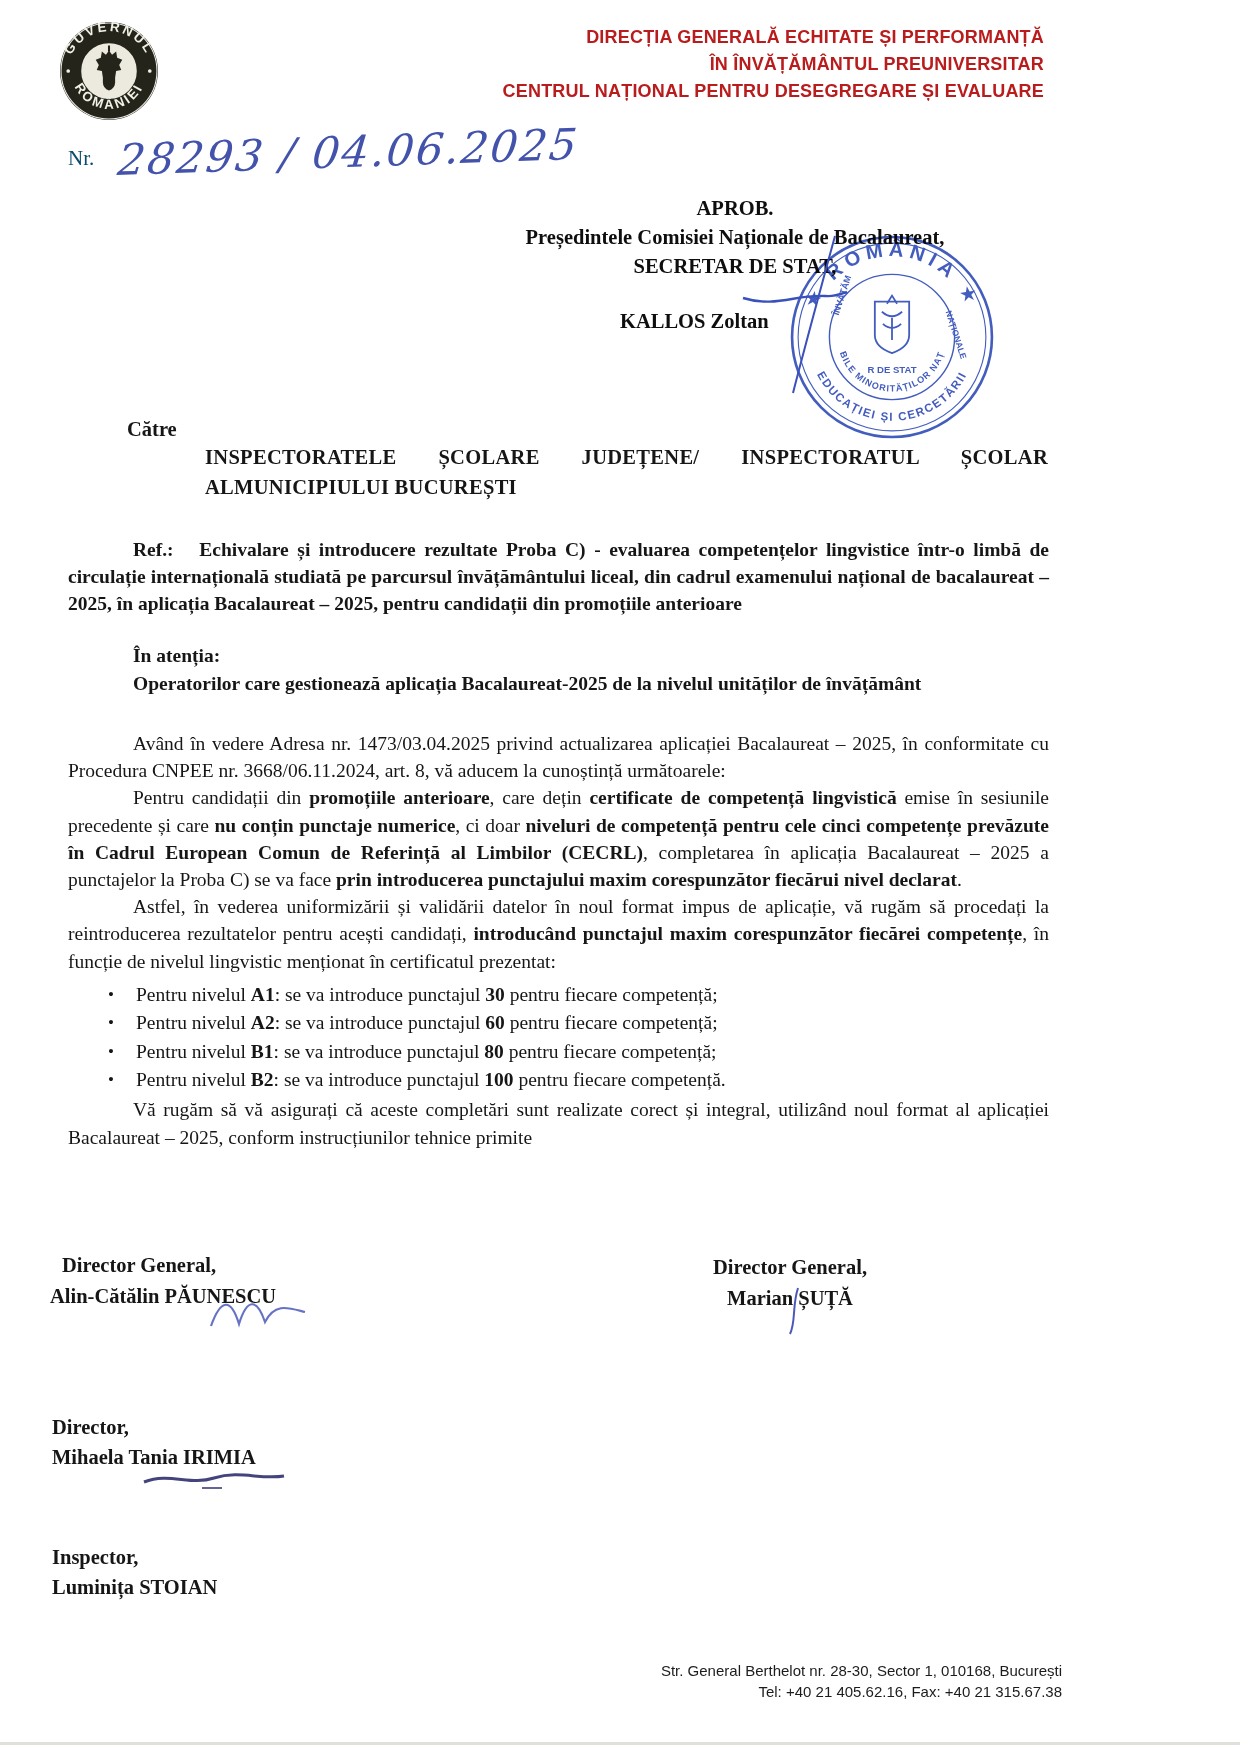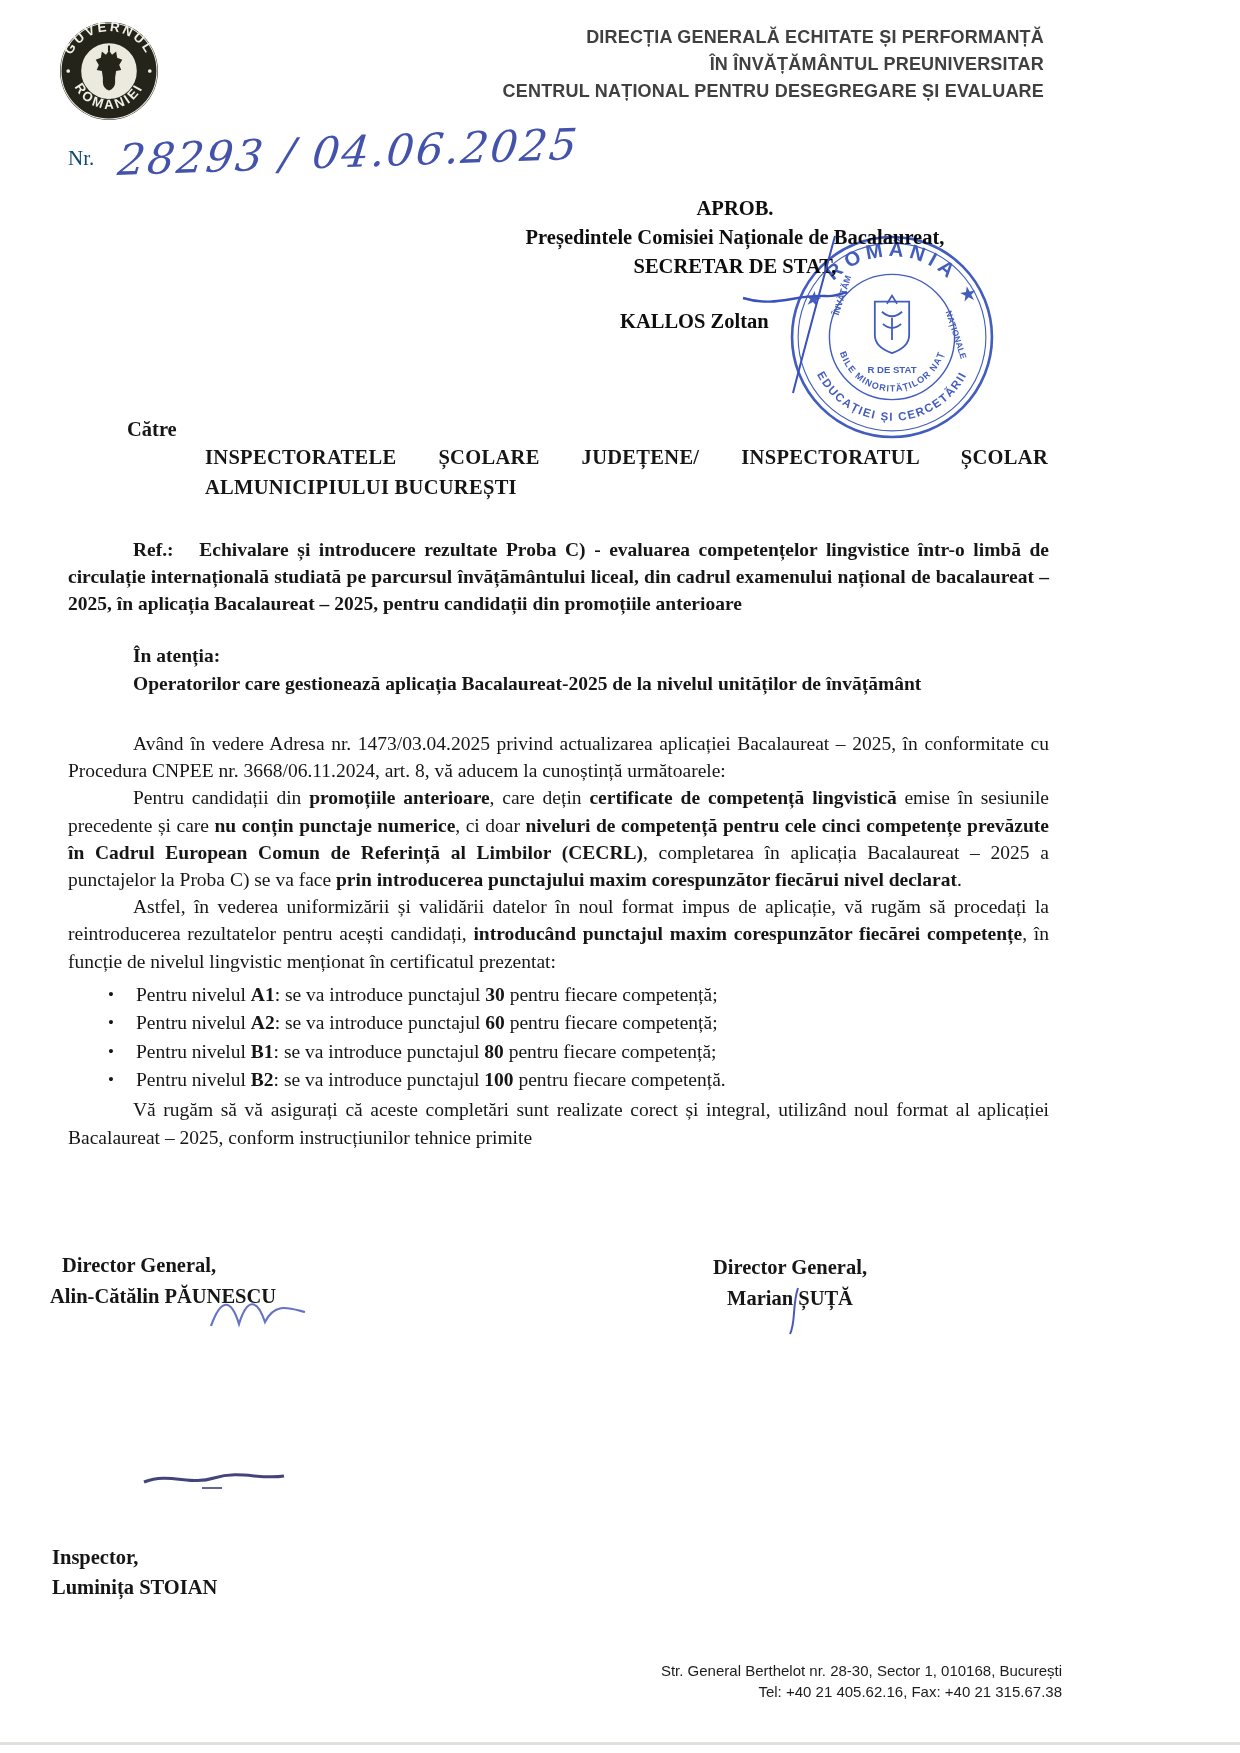--- a/index.html
+++ b/index.html
@@ -6,21 +6,21 @@
   .page{
     position:relative;width:1240px;height:1753px;margin:0 auto;
     background:#fff;overflow:hidden;
     font-family:"Liberation Serif","DejaVu Serif",serif;color:#161616;
   }
   .abs{position:absolute;}
   
   .hdr-right{
     position:absolute;top:24px;right:196px;width:560px;
     text-align:right;font-family:"Liberation Sans","DejaVu Sans",sans-serif;
-    font-weight:700;font-size:18px;line-height:27px;color:#404040;
+    font-weight:700;font-size:18px;line-height:27px;color:#b91c1c;
     letter-spacing:.2px;
   }
   .ministry{
     position:absolute;left:176px;top:56px;
     font-family:"Liberation Serif","DejaVu Serif",serif;
     font-variant:small-caps;font-size:21px;letter-spacing:2px;color:#4a473c;
   }
   
   .nr-label{position:absolute;left:68px;top:146px;font-size:21px;color:#0c4a6e;}
   .nr-hand{
@@ -209,20 +209,24 @@
   </svg>
 
   <div class="sig-right">
     <div class="sig-title">Director General,</div>
     <div class="sig-title">Marian ȘUȚĂ</div>
   </div>
   <svg class="abs" style="left:778px;top:1284px;" width="40" height="54" viewBox="0 0 40 54">
     <path d="M20,4 C14,22 18,38 12,50" stroke="#4a58b8" stroke-width="2" fill="none"></path>
   </svg>
 
+  <div class="sig-dir">
+    <div class="sig-title">Director,</div>
+    <div class="sig-title">Mihaela Tania IRIMIA</div>
+  </div>
   <svg class="abs" style="left:140px;top:1466px;" width="150" height="28" viewBox="0 0 150 28">
     <path d="M4,16 C30,6 50,20 74,12 C100,4 120,14 144,10" stroke="#232366" stroke-width="3" fill="none" opacity=".85"></path>
     <path d="M62,22 h20" stroke="#232366" stroke-width="2" fill="none" opacity=".7"></path>
   </svg>
 
   <div class="sig-insp">
     <div class="sig-title">Inspector,</div>
     <div class="sig-title">Luminița STOIAN</div>
   </div>
 

